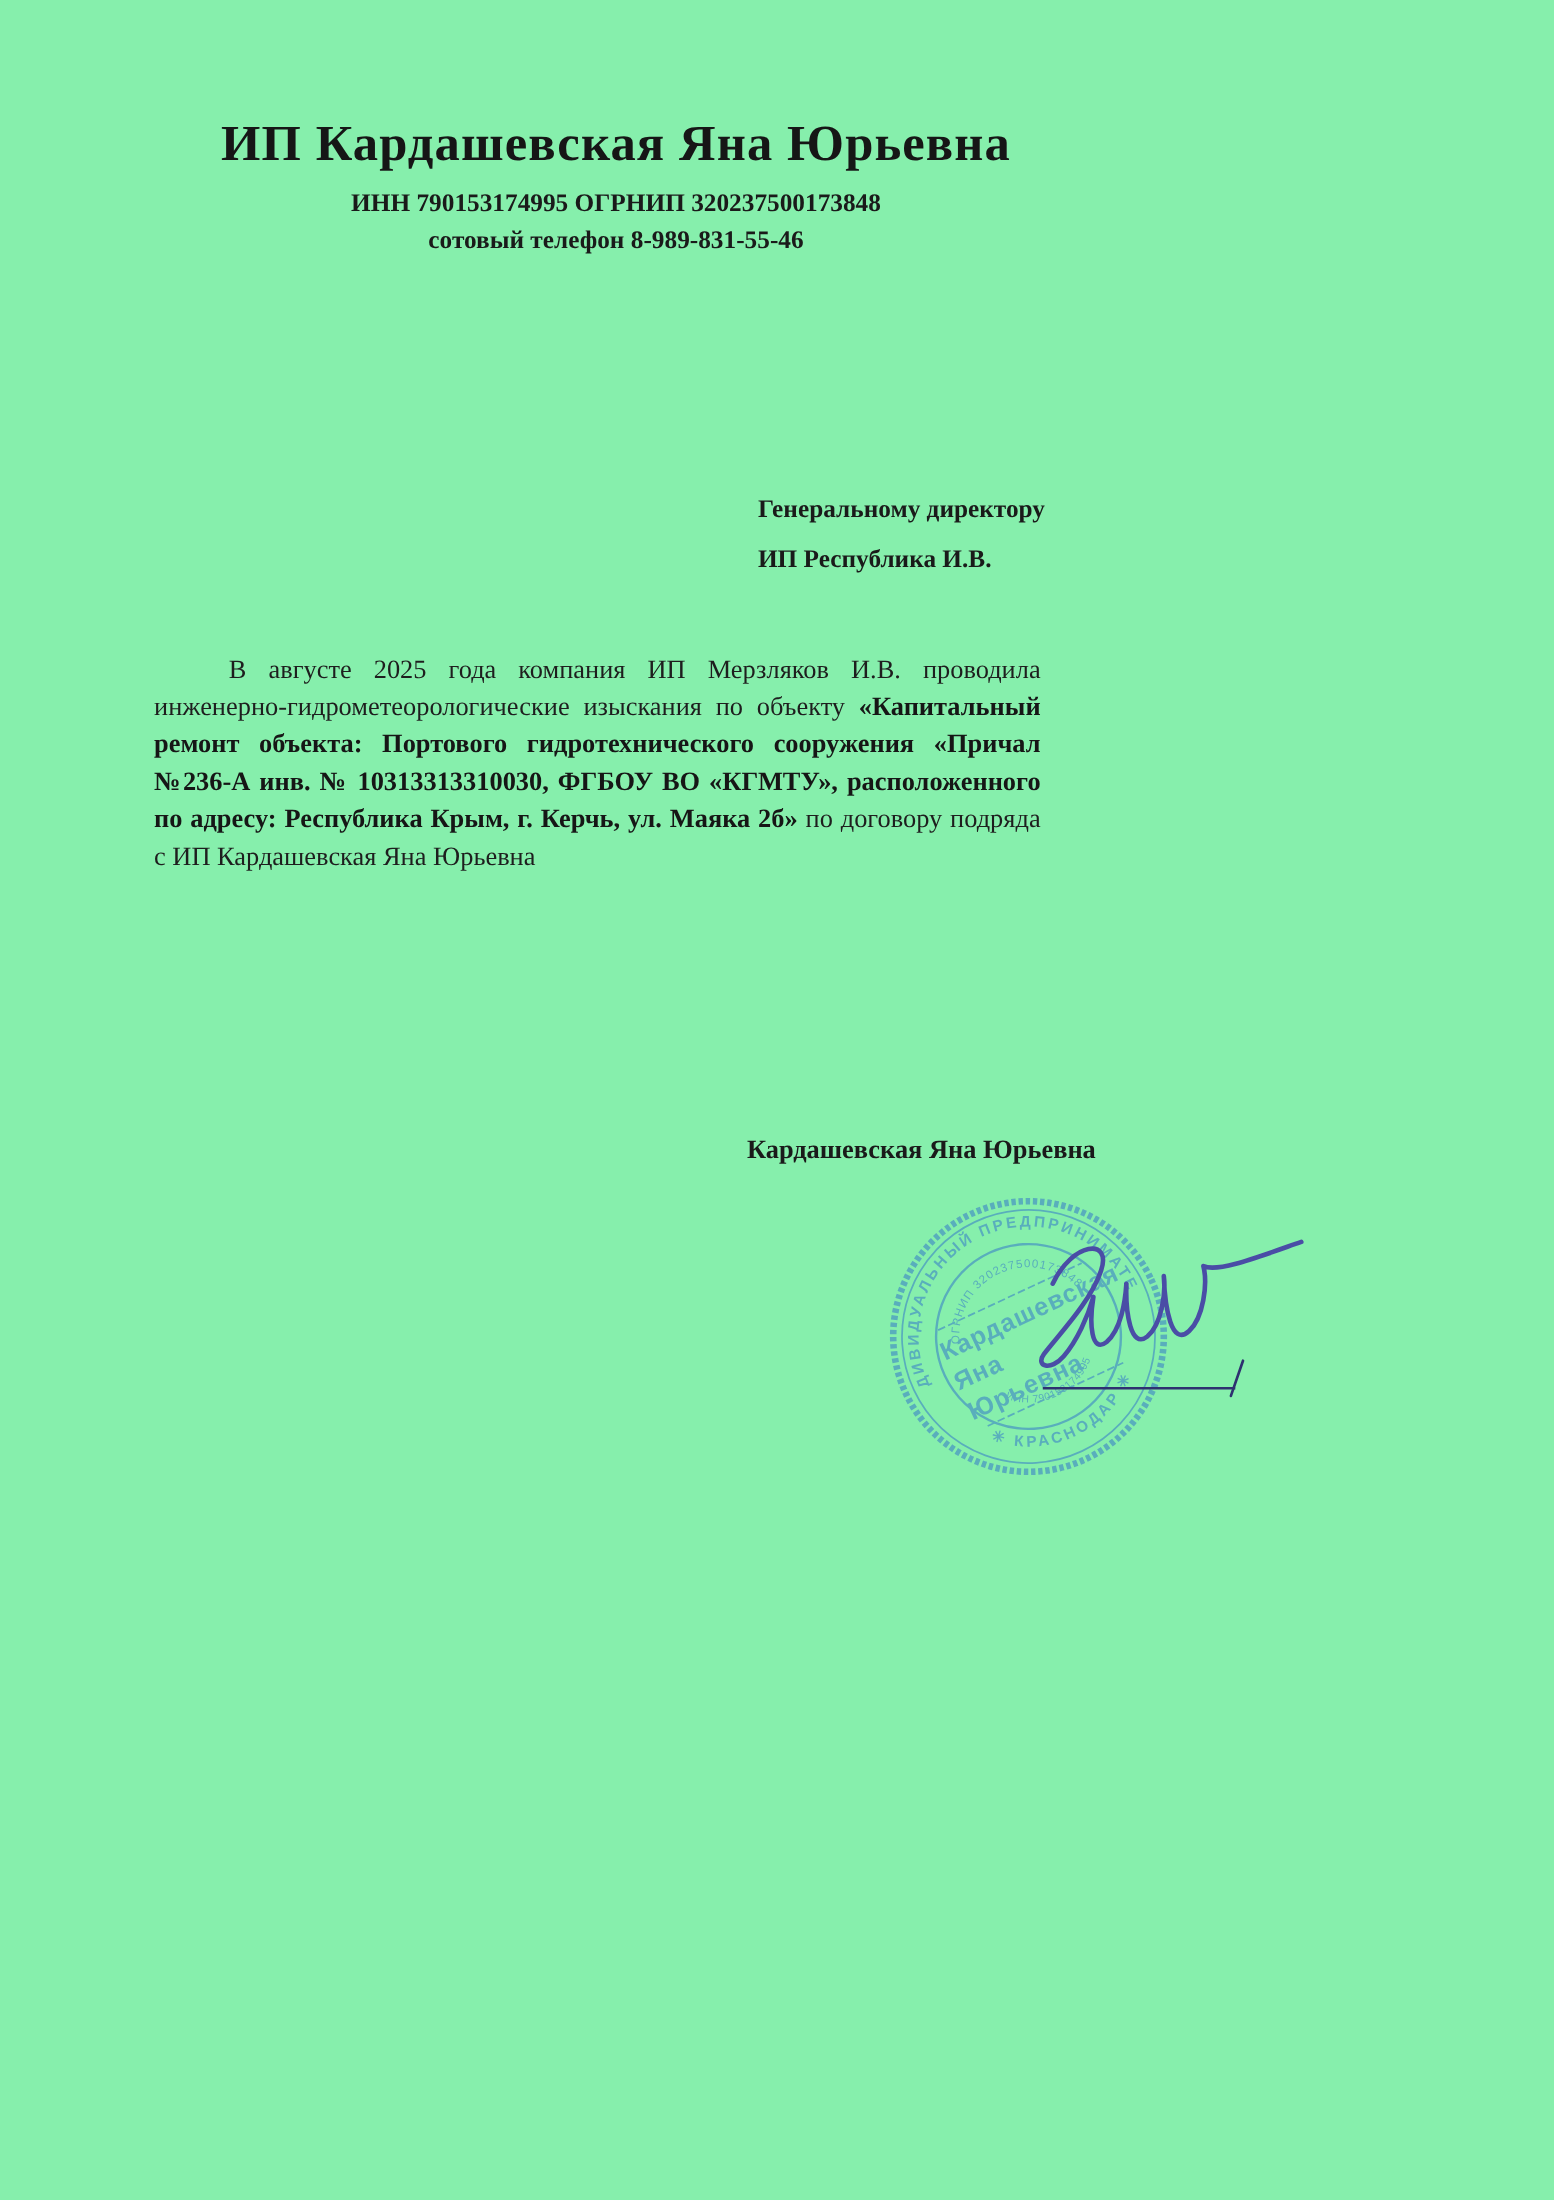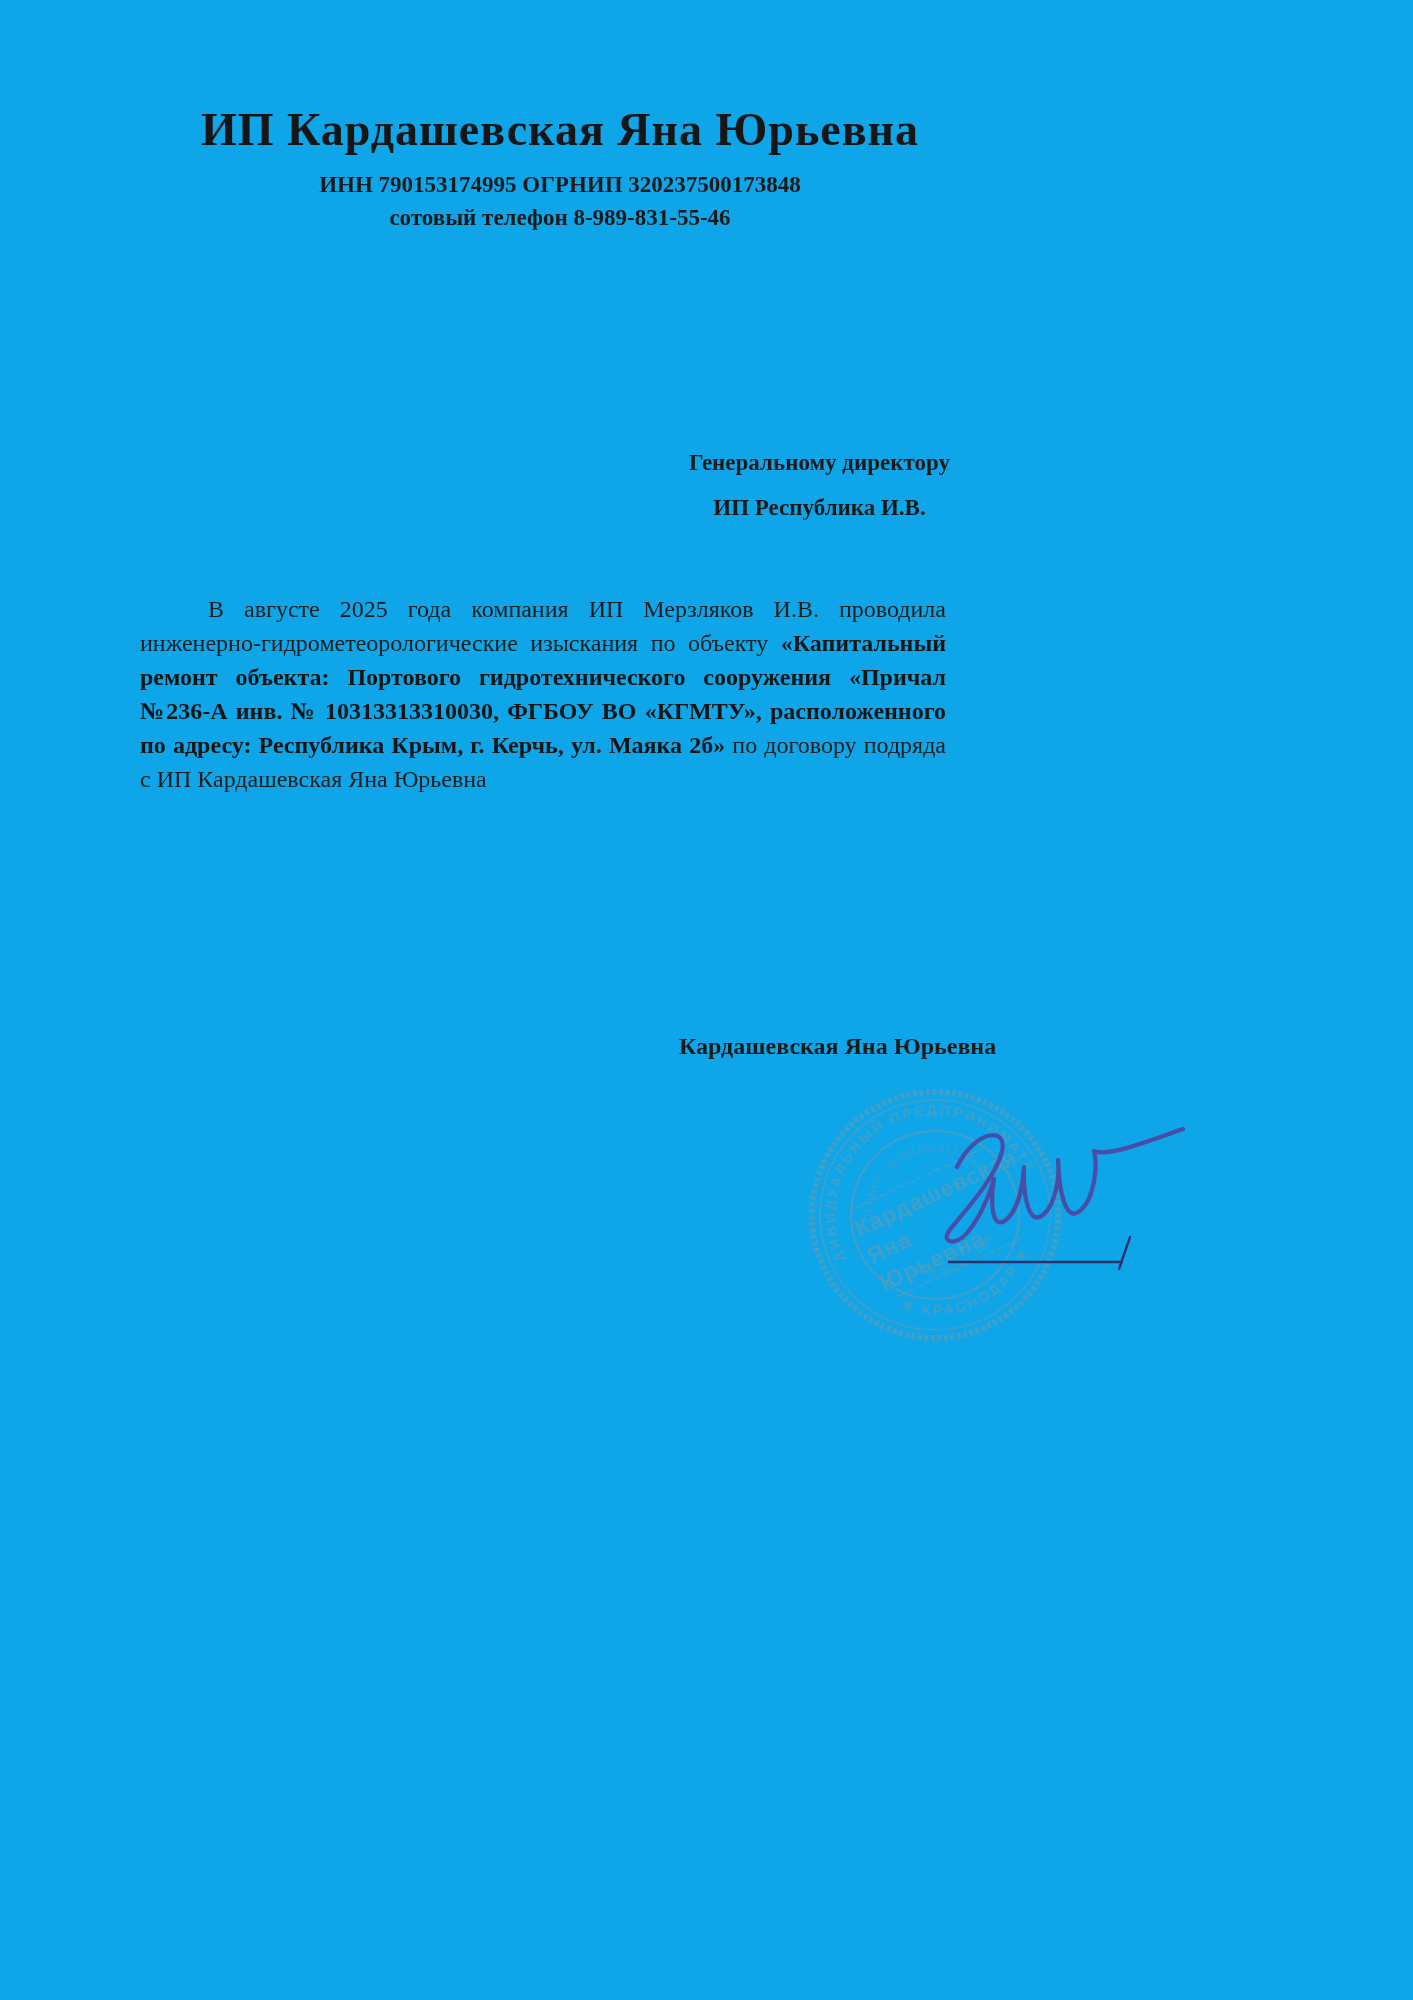--- a/index.html
+++ b/index.html
@@ -1,19 +1,19 @@
 <!DOCTYPE html>
 <html><head>
 <meta charset="utf-8">
 <style>
   html,body{margin:0;padding:0;background:#e8e8e8;}
   .page{
     position:relative;
     width:1413px;height:2000px;
-    background:#0ea5e9;
+    background:#86efac;
     margin:0 auto;
     font-family:"Liberation Serif", serif;
     color:#1c1c1c;
     overflow:hidden;
   }
   
   .letterhead{
     position:absolute;left:140px;top:100px;width:840px;
     text-align:center;
   }
@@ -24,21 +24,21 @@
   .lh-line{
     font-size:23px;font-weight:bold;line-height:33px;color:#1a1a1a;
   }
   .lh-line.email-line{
     font-family:"Liberation Sans", sans-serif;font-size:22px;
   }
   .email-link{color:#1a1a1a;text-decoration:underline;text-underline-offset:3px;}
   
   .addressee{
     position:absolute;top:450px;right:463px;
-    text-align:center;font-size:23px;font-weight:bold;color:#1a1a1a;
+    text-align:left;font-size:23px;font-weight:bold;color:#1a1a1a;
   }
   .addressee .line1{margin:0 0 19px 0;}
   .addressee .line2{margin:0;}
   
   .body-text{
     position:absolute;left:140px;top:592px;width:806px;
     font-size:24px;line-height:34px;text-align:justify;color:#1e1e1e;
   }
   .body-text p{margin:0;text-indent:68px;}
   .body-text p.spaced{margin-top:20px;}

